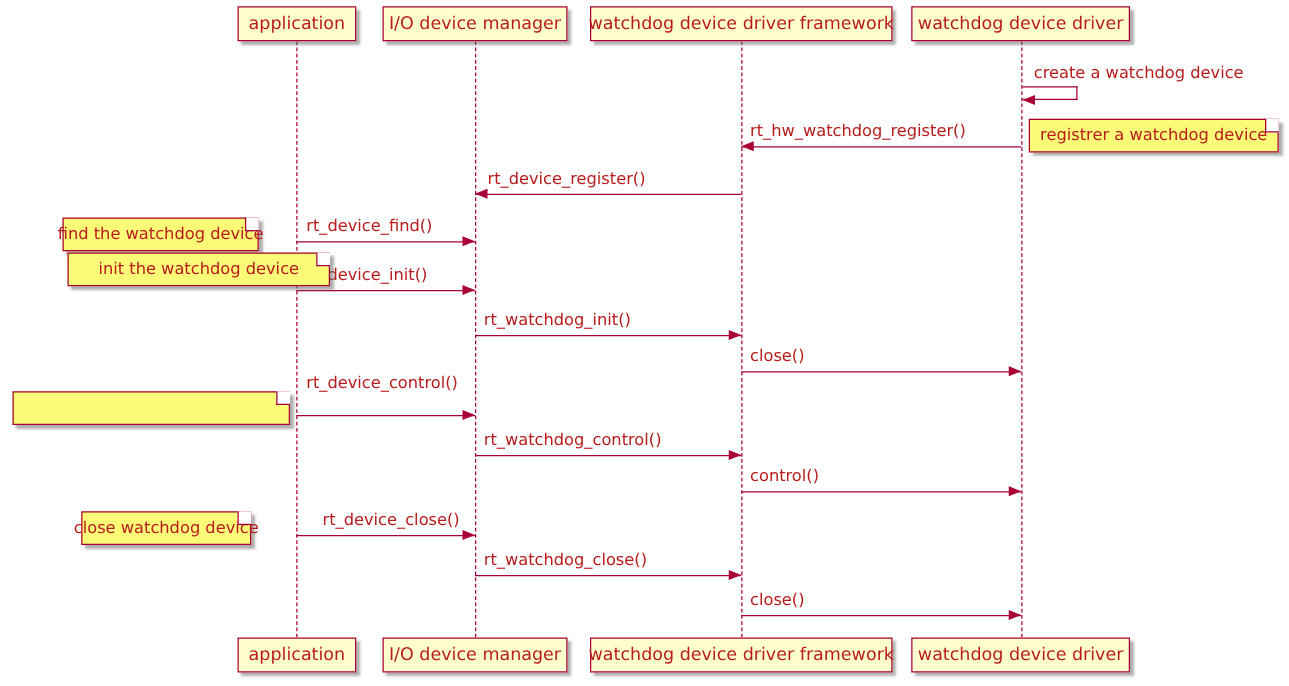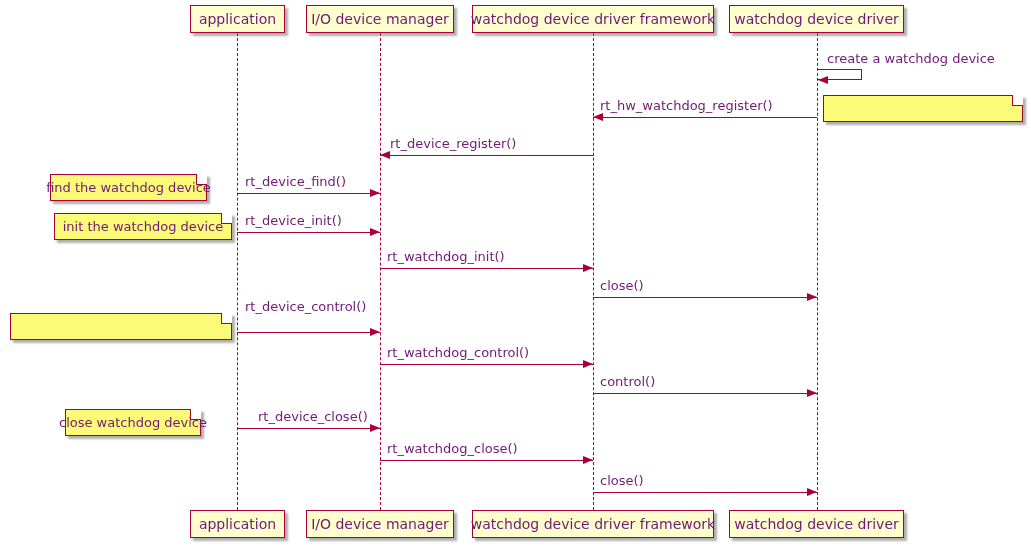--- a/index.html
+++ b/index.html
@@ -4,21 +4,21 @@
 <style>
   * { box-sizing: border-box; }
   body { margin: 0; background: #ffffff; }
   .diagram {
     position: relative;
     width: 1031px;
     height: 549px;
     background: #ffffff;
     font-family: "DejaVu Sans", sans-serif;
     overflow: hidden;
-    color: #701a75;
+    color: #b91c1c;
   }
   .lifeline {
     position: absolute;
     top: 33px;
     height: 477px;
     width: 0;
     border-left: 1px dashed #A80036;
   }
   .participant {
     position: absolute;
@@ -184,27 +184,28 @@
     <span class="arrow right" style="left:583px;top:456px"></span>
   </div>
 
   <div>
     <span class="msg-label" style="left:600px;top:473px">close()</span>
     <span class="msg-line" style="left:593px;top:492px;width:224px"></span>
     <span class="arrow right" style="left:807px;top:488px"></span>
   </div>
 
   <div class="note" style="left:823px;top:95px;width:200px;height:27px">
+    <span>registrer a watchdog device</span>
     <span class="fold"></span>
   </div>
   <div class="note" style="left:50px;top:174px;width:157px;height:27px">
     <span>find the watchdog device</span>
     <span class="fold"></span>
   </div>
-  <div class="note" style="left:54px;top:213px;width:178px;height:27px">
+  <div class="note" style="left:54px;top:202px;width:210px;height:27px">
     <span>init the watchdog device</span>
     <span class="fold"></span>
   </div>
   <div class="note" style="left:10px;top:313px;width:222px;height:27px">
     <span class="fold"></span>
   </div>
   <div class="note" style="left:65px;top:409px;width:136px;height:27px">
     <span>close watchdog device</span>
     <span class="fold"></span>
   </div>

